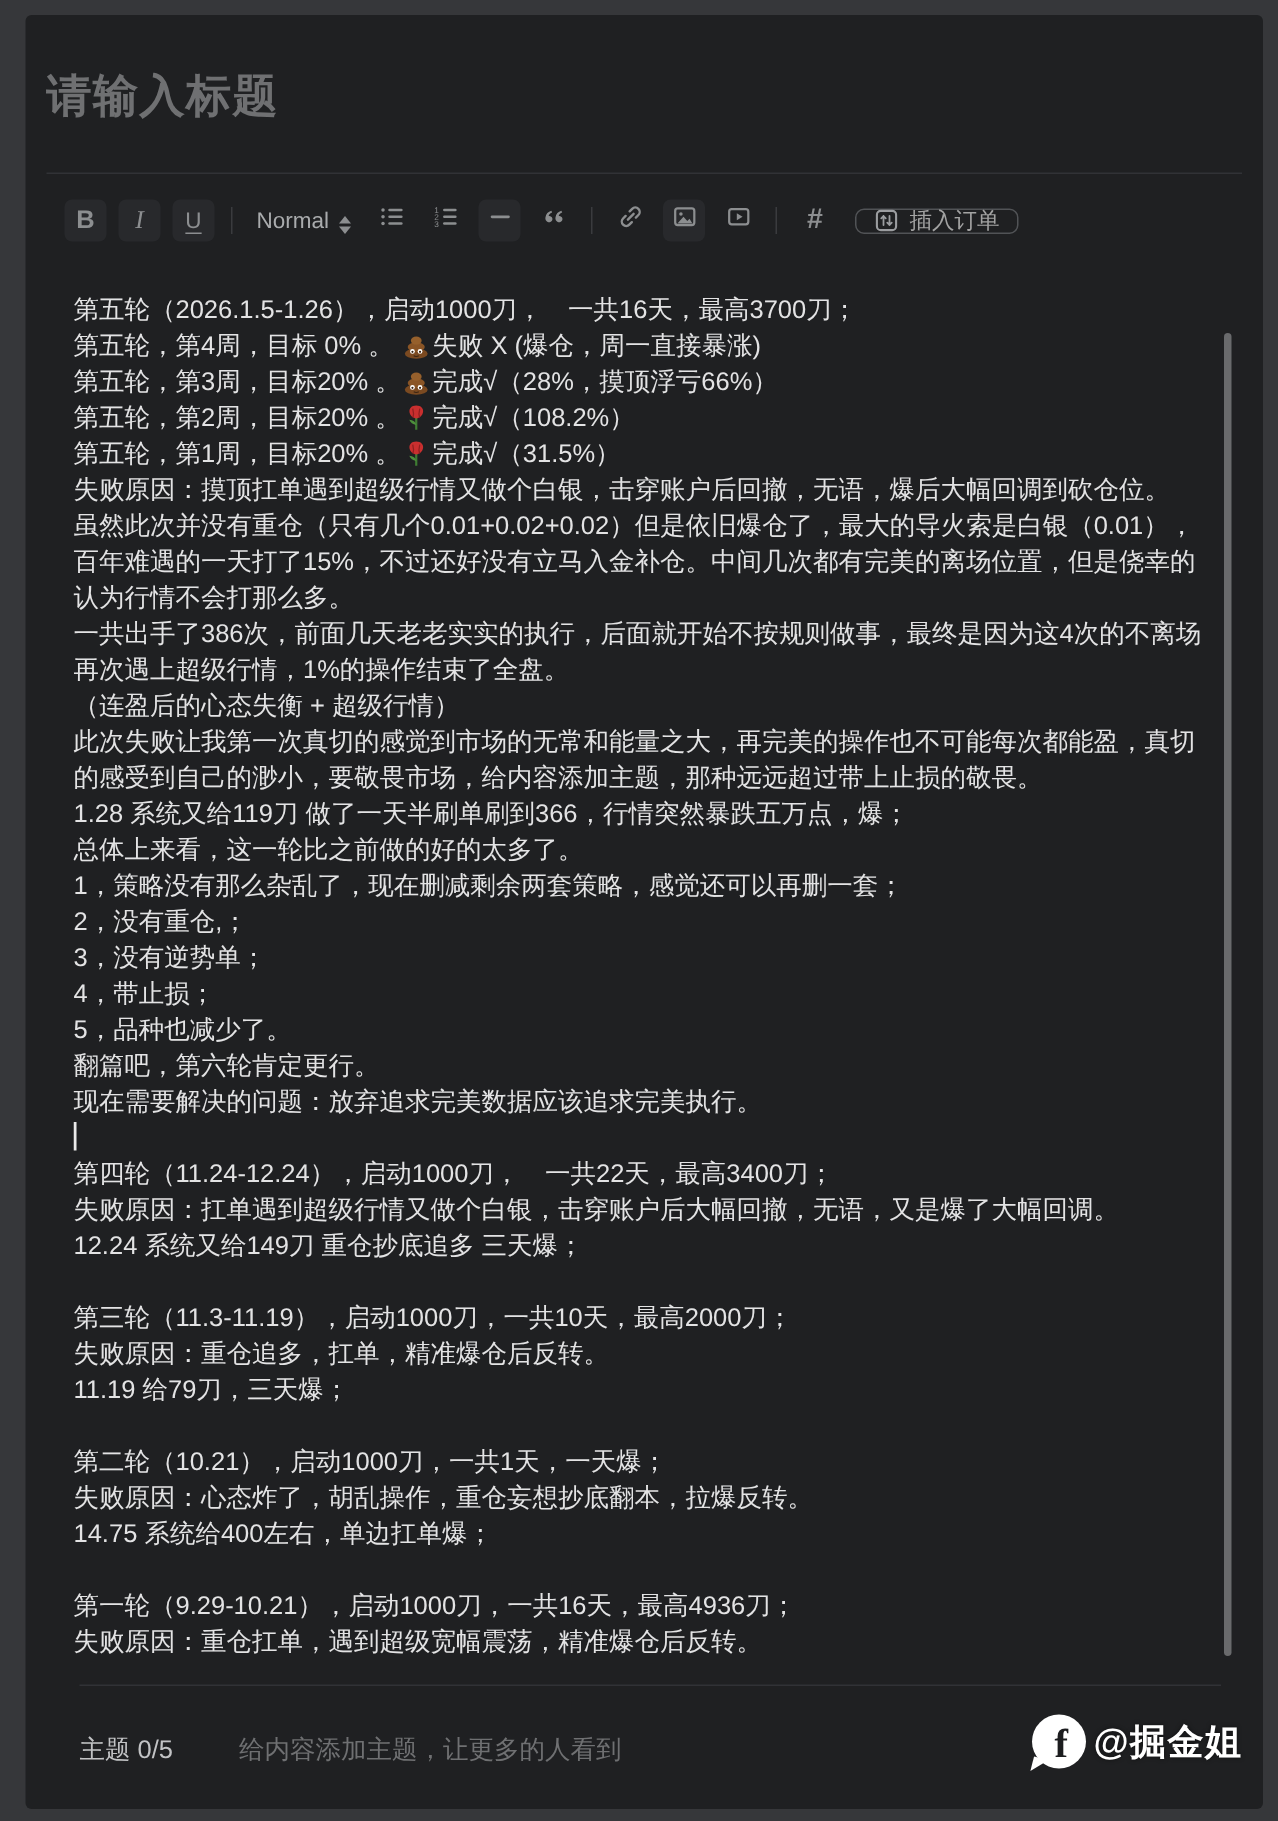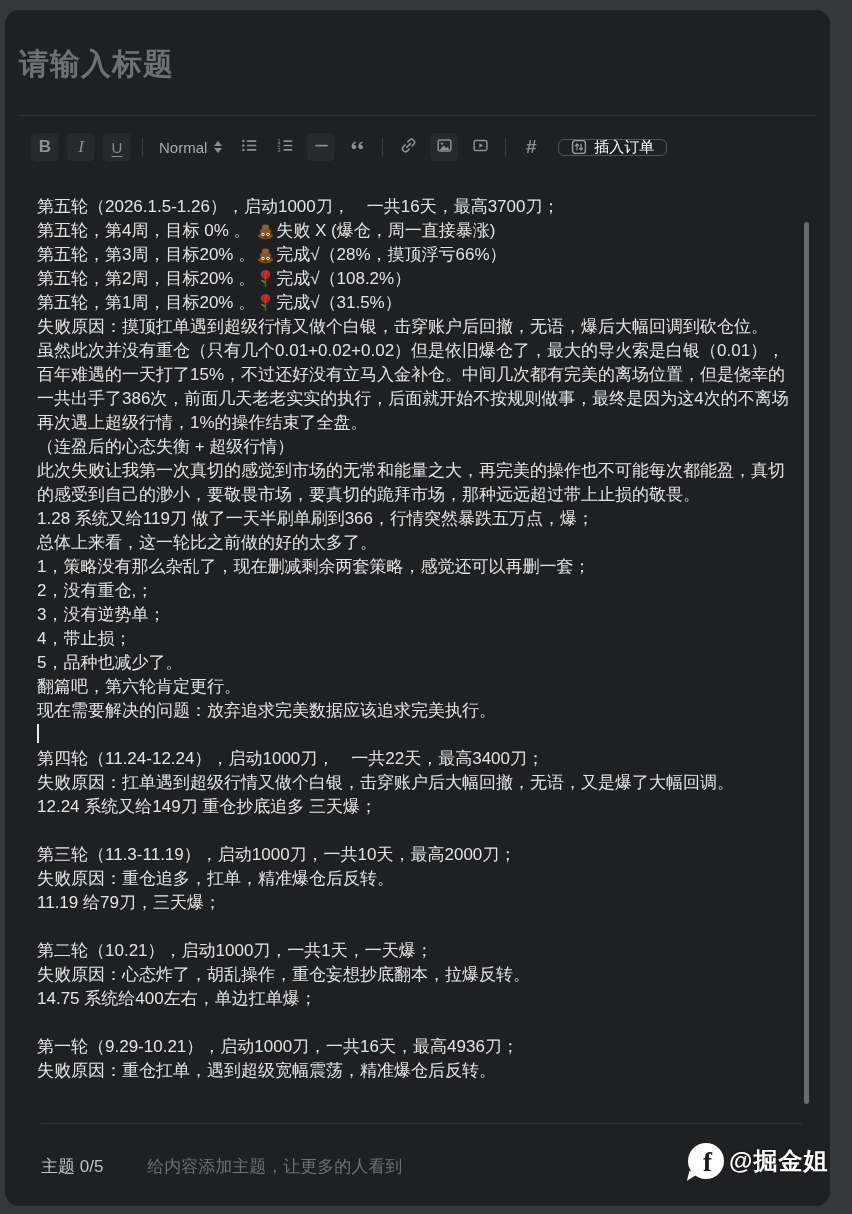--- a/index.html
+++ b/index.html
@@ -3,39 +3,39 @@
 <meta charset="utf-8">
 <style>
   :root{
     --page-bg:#36373a; --card-bg:#1f2022; --body-text:#e3e3e4; --muted-text:#6f7072;
     --toolbar-icon:#8c8e90; --divider:#313236; --scrollbar:#696a6c; --watermark:#ffffff;
   }
   *{margin:0;padding:0;box-sizing:border-box;}
   html,body{background:var(--page-bg);}
   body{font-family:"Liberation Sans","DejaVu Sans",sans-serif;}
   .stage{position:relative;width:852px;height:1214px;background:var(--page-bg);overflow:hidden;}
-  .card{position:absolute;left:5px;top:10px;width:825px;height:1196px;border-radius:14px;background:var(--card-bg);}
+  .card{position:absolute;left:17px;top:10px;width:825px;height:1196px;border-radius:4px;background:var(--card-bg);}
 
   .title{position:absolute;left:14px;top:34px;font-size:30px;font-weight:700;color:var(--muted-text);letter-spacing:1px;cursor:text;}
   .divider{position:absolute;height:1px;background:var(--divider);}
   .title-divider{left:14px;right:14px;top:105px;}
 
   .toolbar{position:absolute;left:14px;top:120px;height:34px;display:flex;align-items:center;padding-left:8px;}
   .tb-btn{width:28px;height:28px;margin:0 4px;border-radius:5px;display:flex;align-items:center;justify-content:center;color:var(--toolbar-icon);cursor:pointer;flex:0 0 auto;}
   .tb-btn.has-bg{background:#28292c;}
   .tb-b{font-size:17px;font-weight:700;}
   .tb-i{font-size:17px;font-style:italic;font-family:"Liberation Serif","DejaVu Serif",serif;}
   .tb-u{font-size:15px;text-decoration:underline;text-underline-offset:3px;}
   .tb-sep{width:1px;height:18px;background:#3a3b3e;margin:0 7px;flex:0 0 auto;}
-  .format-select{display:flex;align-items:center;margin:0 9px;color:#a9abad;font-size:15px;cursor:pointer;flex:0 0 auto;}
+  .format-select{display:flex;align-items:flex-end;margin:0 9px;color:#a9abad;font-size:15px;cursor:pointer;flex:0 0 auto;}
   .sort-arrows{display:flex;flex-direction:column;gap:2px;margin-left:7px;}
   .tri-up{width:0;height:0;border-left:4px solid transparent;border-right:4px solid transparent;border-bottom:5px solid var(--toolbar-icon);}
   .tri-down{width:0;height:0;border-left:4px solid transparent;border-right:4px solid transparent;border-top:5px solid var(--toolbar-icon);}
   .tb-hash{font-size:19px;font-weight:700;}
-  .insert-order-btn{display:flex;align-items:center;gap:7px;height:17px;margin-left:9px;padding:0 12px;border:1px solid #515356;border-radius:6px;color:#ffffff;font-size:15px;cursor:pointer;flex:0 0 auto;}
+  .insert-order-btn{display:flex;align-items:center;gap:7px;height:17px;margin-left:9px;padding:0 12px;border:1px solid #515356;border-radius:6px;color:#a3a3a3;font-size:15px;cursor:pointer;flex:0 0 auto;}
 
   .editor{position:absolute;left:32px;top:185px;right:22px;bottom:70px;color:var(--body-text);cursor:text;}
   .ed-line{height:24px;line-height:24px;font-size:17px;white-space:pre;overflow:hidden;}
   .emoji{display:inline-block;width:19px;height:19px;vertical-align:-4px;margin:0 1px;}
   .emoji svg{display:block;width:100%;height:100%;}
   .caret{display:inline-block;width:2px;height:19px;background:#eaeaea;vertical-align:-3px;animation:blink 1.1s steps(1) infinite;}
   @keyframes blink{50%{opacity:0;}}
 
   .scroll-thumb{position:absolute;left:799px;top:212px;width:5px;height:882px;border-radius:3px;background:var(--scrollbar);cursor:pointer;}
 
@@ -197,25 +197,26 @@
             </svg></span>完成√（108.2%）</div>
         <div class="ed-line">第五轮，第1周，目标20% 。<span class="emoji"><svg viewBox="0 0 18 18">
               <path d="M9 9 L9 16.5" stroke="#3f7d33" stroke-width="1.4"></path>
               <path d="M9 13.5 C6.8 13.2 5.2 11.8 4.6 10.2 C7 10.3 8.6 11.5 9 13.5 Z" fill="#4d8f3c"></path>
               <path d="M9 1.2 C12 1.2 13.6 3 13.3 5.4 C13 7.6 11 9.4 9 9.4 C7 9.4 5 7.6 4.7 5.4 C4.4 3 6 1.2 9 1.2 Z" fill="#c92f2f"></path>
               <path d="M6.8 3.2 C7.4 5.6 7.4 7.4 6.9 8.8 M11.2 3.2 C10.6 5.6 10.6 7.4 11.1 8.8" stroke="#8f1f1f" stroke-width=".8" fill="none"></path>
             </svg></span>完成√（31.5%）</div>
         <div class="ed-line">失败原因：摸顶扛单遇到超级行情又做个白银，击穿账户后回撤，无语，爆后大幅回调到砍仓位。</div>
         <div class="ed-line">虽然此次并没有重仓（只有几个0.01+0.02+0.02）但是依旧爆仓了，最大的导火索是白银（0.01），</div>
         <div class="ed-line">百年难遇的一天打了15%，不过还好没有立马入金补仓。中间几次都有完美的离场位置，但是侥幸的</div>
+        <div class="ed-line">认为行情不会打那么多。</div>
         <div class="ed-line">一共出手了386次，前面几天老老实实的执行，后面就开始不按规则做事，最终是因为这4次的不离场</div>
         <div class="ed-line">再次遇上超级行情，1%的操作结束了全盘。</div>
         <div class="ed-line">（连盈后的心态失衡 + 超级行情）</div>
         <div class="ed-line">此次失败让我第一次真切的感觉到市场的无常和能量之大，再完美的操作也不可能每次都能盈，真切</div>
-        <div class="ed-line">的感受到自己的渺小，要敬畏市场，要真切的跪拜市场，那种远远超过带上止损的敬畏。</div>
+        <div class="ed-line">的感受到自己的渺小，要敬畏市场，给内容添加主题，那种远远超过带上止损的敬畏。</div>
         <div class="ed-line">1.28 系统又给119刀 做了一天半刷单刷到366，行情突然暴跌五万点，爆；</div>
         <div class="ed-line">总体上来看，这一轮比之前做的好的太多了。</div>
         <div class="ed-line">1，策略没有那么杂乱了，现在删减剩余两套策略，感觉还可以再删一套；</div>
         <div class="ed-line">2，没有重仓,；</div>
         <div class="ed-line">3，没有逆势单；</div>
         <div class="ed-line">4，带止损；</div>
         <div class="ed-line">5，品种也减少了。</div>
         <div class="ed-line">翻篇吧，第六轮肯定更行。</div>
         <div class="ed-line">现在需要解决的问题：放弃追求完美数据应该追求完美执行。</div>
         <div class="ed-line"><span class="caret"></span></div>

